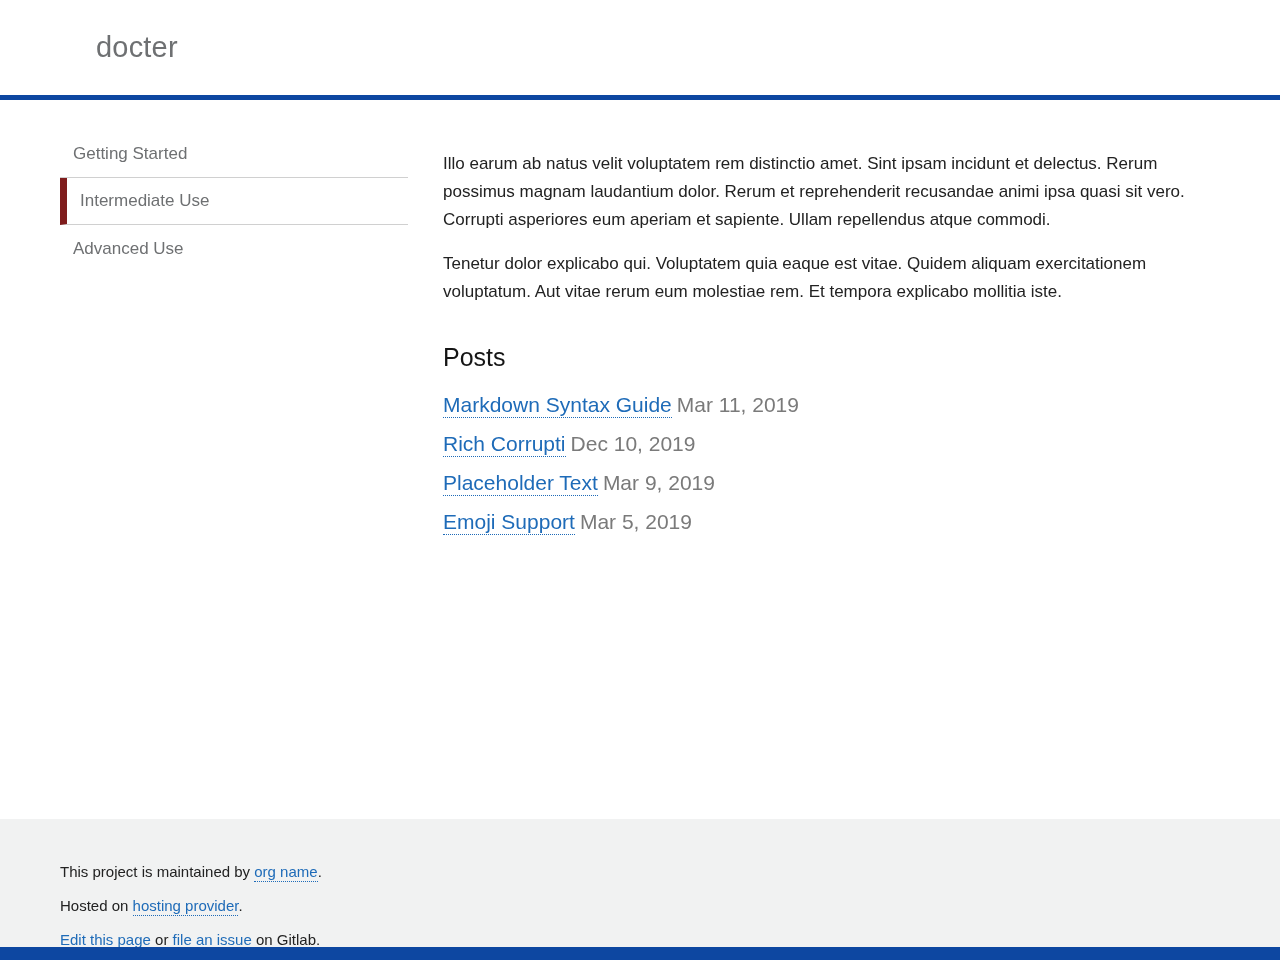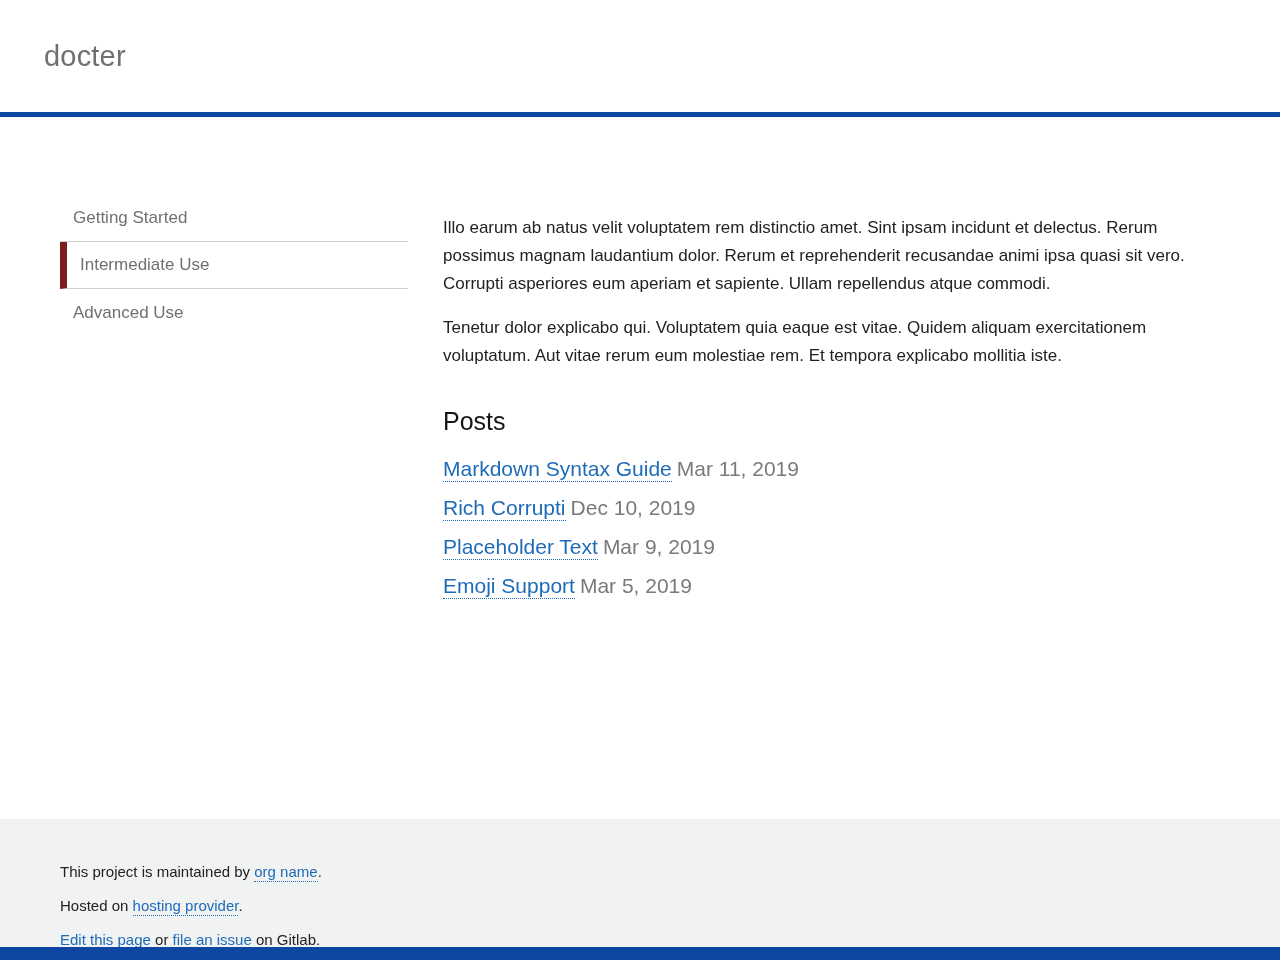--- a/index.html
+++ b/index.html
@@ -6,22 +6,22 @@
   html, body { width: 1280px; height: 960px; }
   body {
     font-family: "Liberation Sans", sans-serif;
     background: #ffffff;
     color: #222222;
     display: flex;
     flex-direction: column;
     overflow: hidden;
   }
   .header {
-    height: 112px;
-    padding-left: 44px;
+    height: 95px;
+    padding-left: 96px;
     display: flex;
     align-items: center;
     background: #ffffff;
     flex: 0 0 auto;
   }
   .site-title {
     font-size: 29px;
     font-weight: 400;
     color: #6e7072;
     letter-spacing: 0.2px;
@@ -29,21 +29,20 @@
   .accent-rule {
     height: 5px;
     background: #0d47a1;
     flex: 0 0 auto;
   }
   .container {
     display: flex;
     align-items: flex-start;
     padding: 31px 60px 14px 60px;
     flex: 1 1 auto;
-    margin-top: 47px;
   }
   .sidebar {
     width: 348px;
     flex: 0 0 348px;
   }
   .nav-item {
     height: 47px;
     display: flex;
     align-items: center;
     padding-left: 13px;

